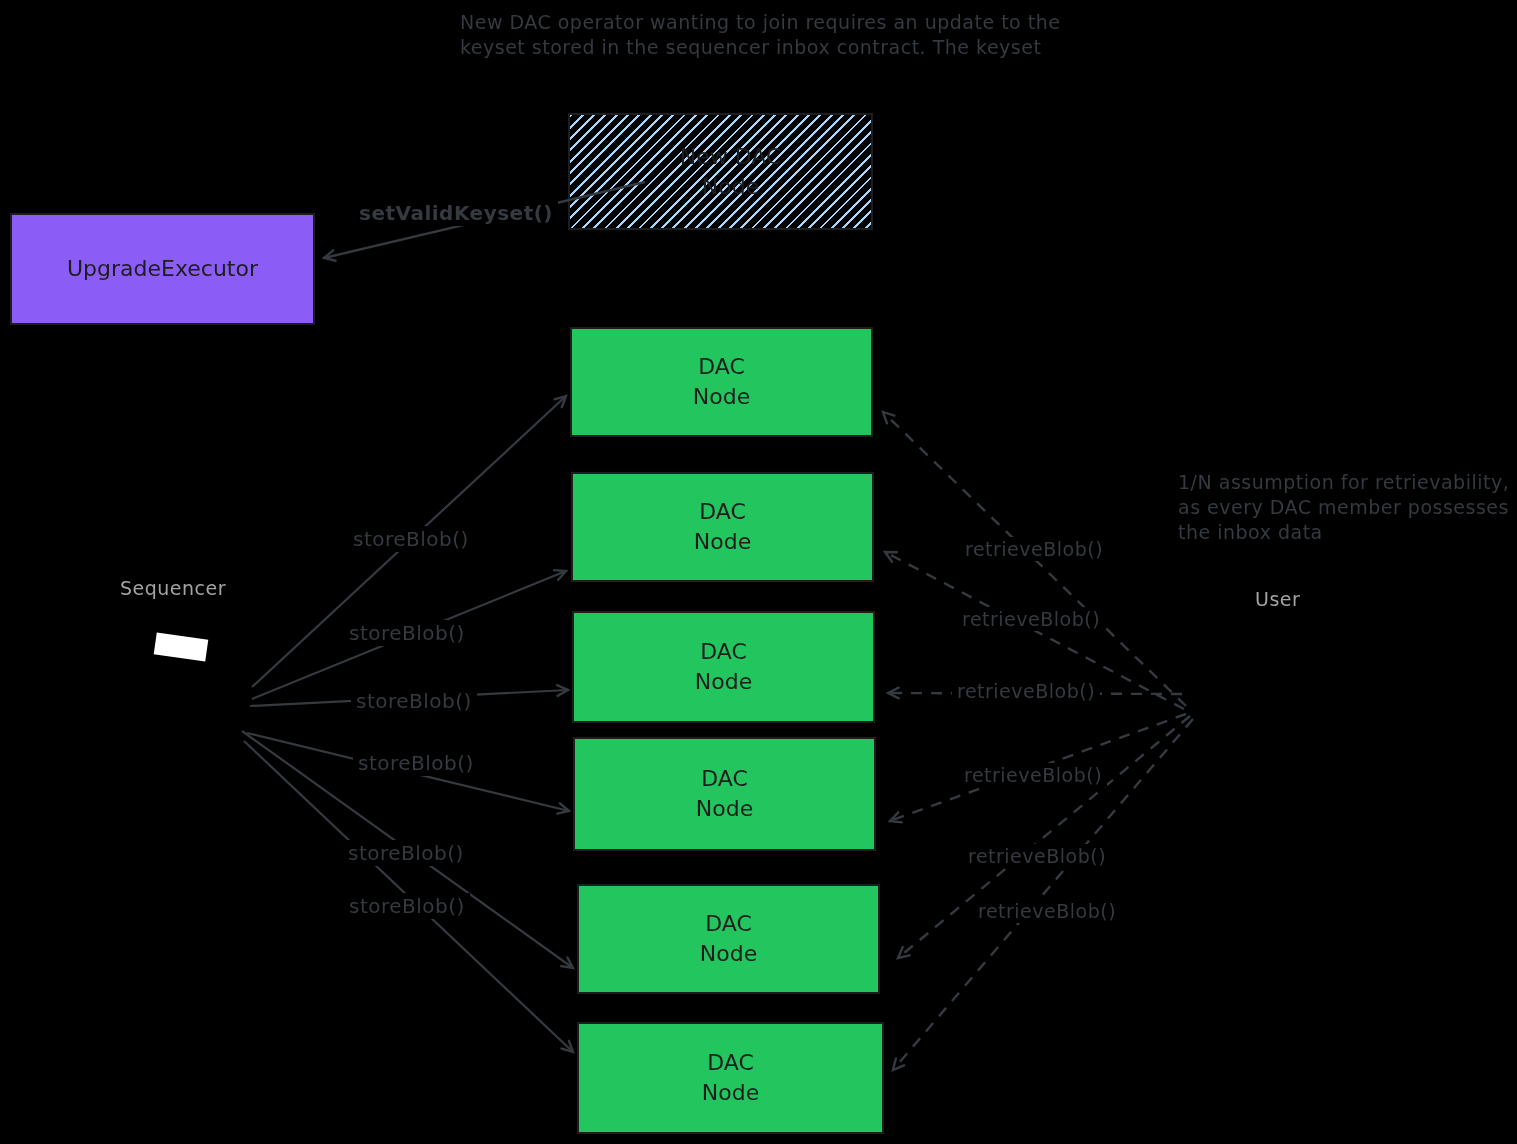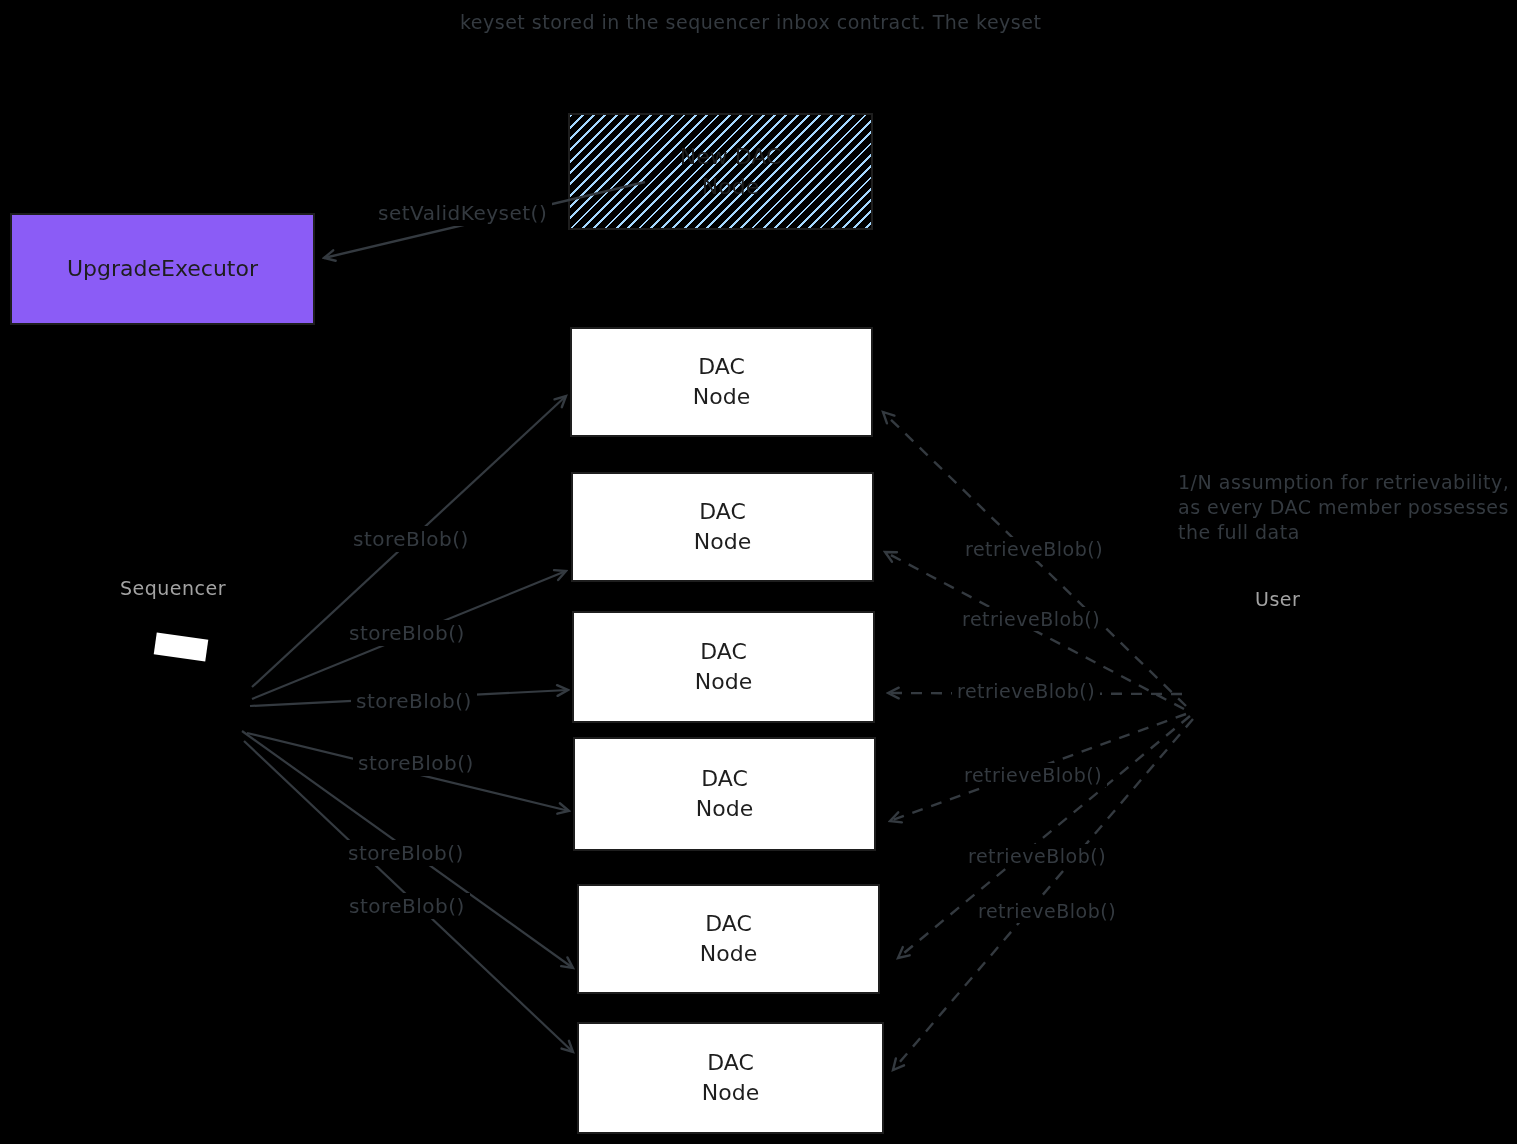--- a/index.html
+++ b/index.html
@@ -23,21 +23,21 @@
     position:absolute;
     border:2px solid #1e1e1e;
     display:flex;flex-direction:column;
     align-items:center;justify-content:center;
     text-align:center;
     color:#1e1e1e;
     font-size:22px;line-height:30px;
     box-sizing:border-box;
     z-index:1;
   }
-  .dac-node{background:#ffffff;width:303px;height:110px;}
+  .dac-node{background:#22c55e;width:303px;height:110px;}
   .hatched{
     background:repeating-linear-gradient(135deg,#a5d8ff 0 2px,transparent 2px 8px);
     width:305px;height:117px;
   }
   .executor{background:#8b5cf6;width:305px;height:112px;}
   .arrow-label{
     position:absolute;
     background:#000;
     color:#343a40;
     font-size:20px;
@@ -66,20 +66,21 @@
     transform:rotate(8deg);
     z-index:2;
   }
 </style>
 </head>
 <body>
 
 <div id="canvas">
 
   <div class="note" style="left:460px;top:10px;">
+    <span>New DAC operator wanting to join requires an update to the</span>
     <span>keyset stored in the sequencer inbox contract. The keyset</span>
   </div>
 
   <div class="box hatched" style="left:568px;top:113px;padding-left:20px;">
     <span>New DAC</span>
     <span>Node</span>
   </div>
 
   <div class="box executor" style="left:10px;top:213px;">
     <span>UpgradeExecutor</span>
@@ -111,21 +112,21 @@
   </div>
 
   <div class="free-label" style="left:120px;top:577px;">Sequencer</div>
   <div class="seq-screen"></div>
 
   <div class="free-label" style="left:1255px;top:588px;">User</div>
 
   <div class="note" style="left:1178px;top:470px;">
     <span>1/N assumption for retrievability,</span>
     <span>as every DAC member possesses</span>
-    <span>the full data</span>
+    <span>the inbox data</span>
   </div>
 
 
   <svg id="arrow-layer" viewBox="0 0 1517 1144" xmlns="http://www.w3.org/2000/svg">
     <defs>
       <marker id="ah" viewBox="0 0 14 14" refX="12" refY="7" markerWidth="15" markerHeight="15" orient="auto" markerUnits="userSpaceOnUse">
         <path d="M2,2 L12,7 L2,12" fill="none" stroke="#343a40" stroke-width="2.2" stroke-linecap="round"></path>
       </marker>
     </defs>
 
@@ -139,21 +140,21 @@
     <line x1="244" y1="741" x2="573" y2="1052" stroke="#343a40" stroke-width="2.2" marker-end="url(#ah)"></line>
 
     <line x1="1186" y1="706" x2="883" y2="412" stroke="#343a40" stroke-width="2.4" stroke-dasharray="11 9" marker-end="url(#ah)"></line>
     <line x1="1184" y1="709" x2="885" y2="552" stroke="#343a40" stroke-width="2.4" stroke-dasharray="11 9" marker-end="url(#ah)"></line>
     <line x1="1182" y1="694" x2="888" y2="693" stroke="#343a40" stroke-width="2.4" stroke-dasharray="11 9" marker-end="url(#ah)"></line>
     <line x1="1186" y1="714" x2="890" y2="821" stroke="#343a40" stroke-width="2.4" stroke-dasharray="11 9" marker-end="url(#ah)"></line>
     <line x1="1190" y1="716" x2="898" y2="958" stroke="#343a40" stroke-width="2.4" stroke-dasharray="11 9" marker-end="url(#ah)"></line>
     <line x1="1193" y1="719" x2="893" y2="1070" stroke="#343a40" stroke-width="2.4" stroke-dasharray="11 9" marker-end="url(#ah)"></line>
   </svg>
 
-  <div class="arrow-label" style="left:373px;top:200px;">setValidKeyset()</div>
+  <div class="arrow-label" style="left:354px;top:200px;font-weight:bold;">setValidKeyset()</div>
 
   <div class="arrow-label" style="left:348px;top:526px;">storeBlob()</div>
   <div class="arrow-label" style="left:344px;top:620px;">storeBlob()</div>
   <div class="arrow-label" style="left:351px;top:688px;">storeBlob()</div>
   <div class="arrow-label" style="left:353px;top:750px;">storeBlob()</div>
   <div class="arrow-label" style="left:343px;top:840px;">storeBlob()</div>
   <div class="arrow-label" style="left:344px;top:893px;">storeBlob()</div>
 
   <div class="arrow-label" style="left:960px;top:537px;font-size:19px;">retrieveBlob()</div>
   <div class="arrow-label" style="left:957px;top:607px;font-size:19px;">retrieveBlob()</div>

